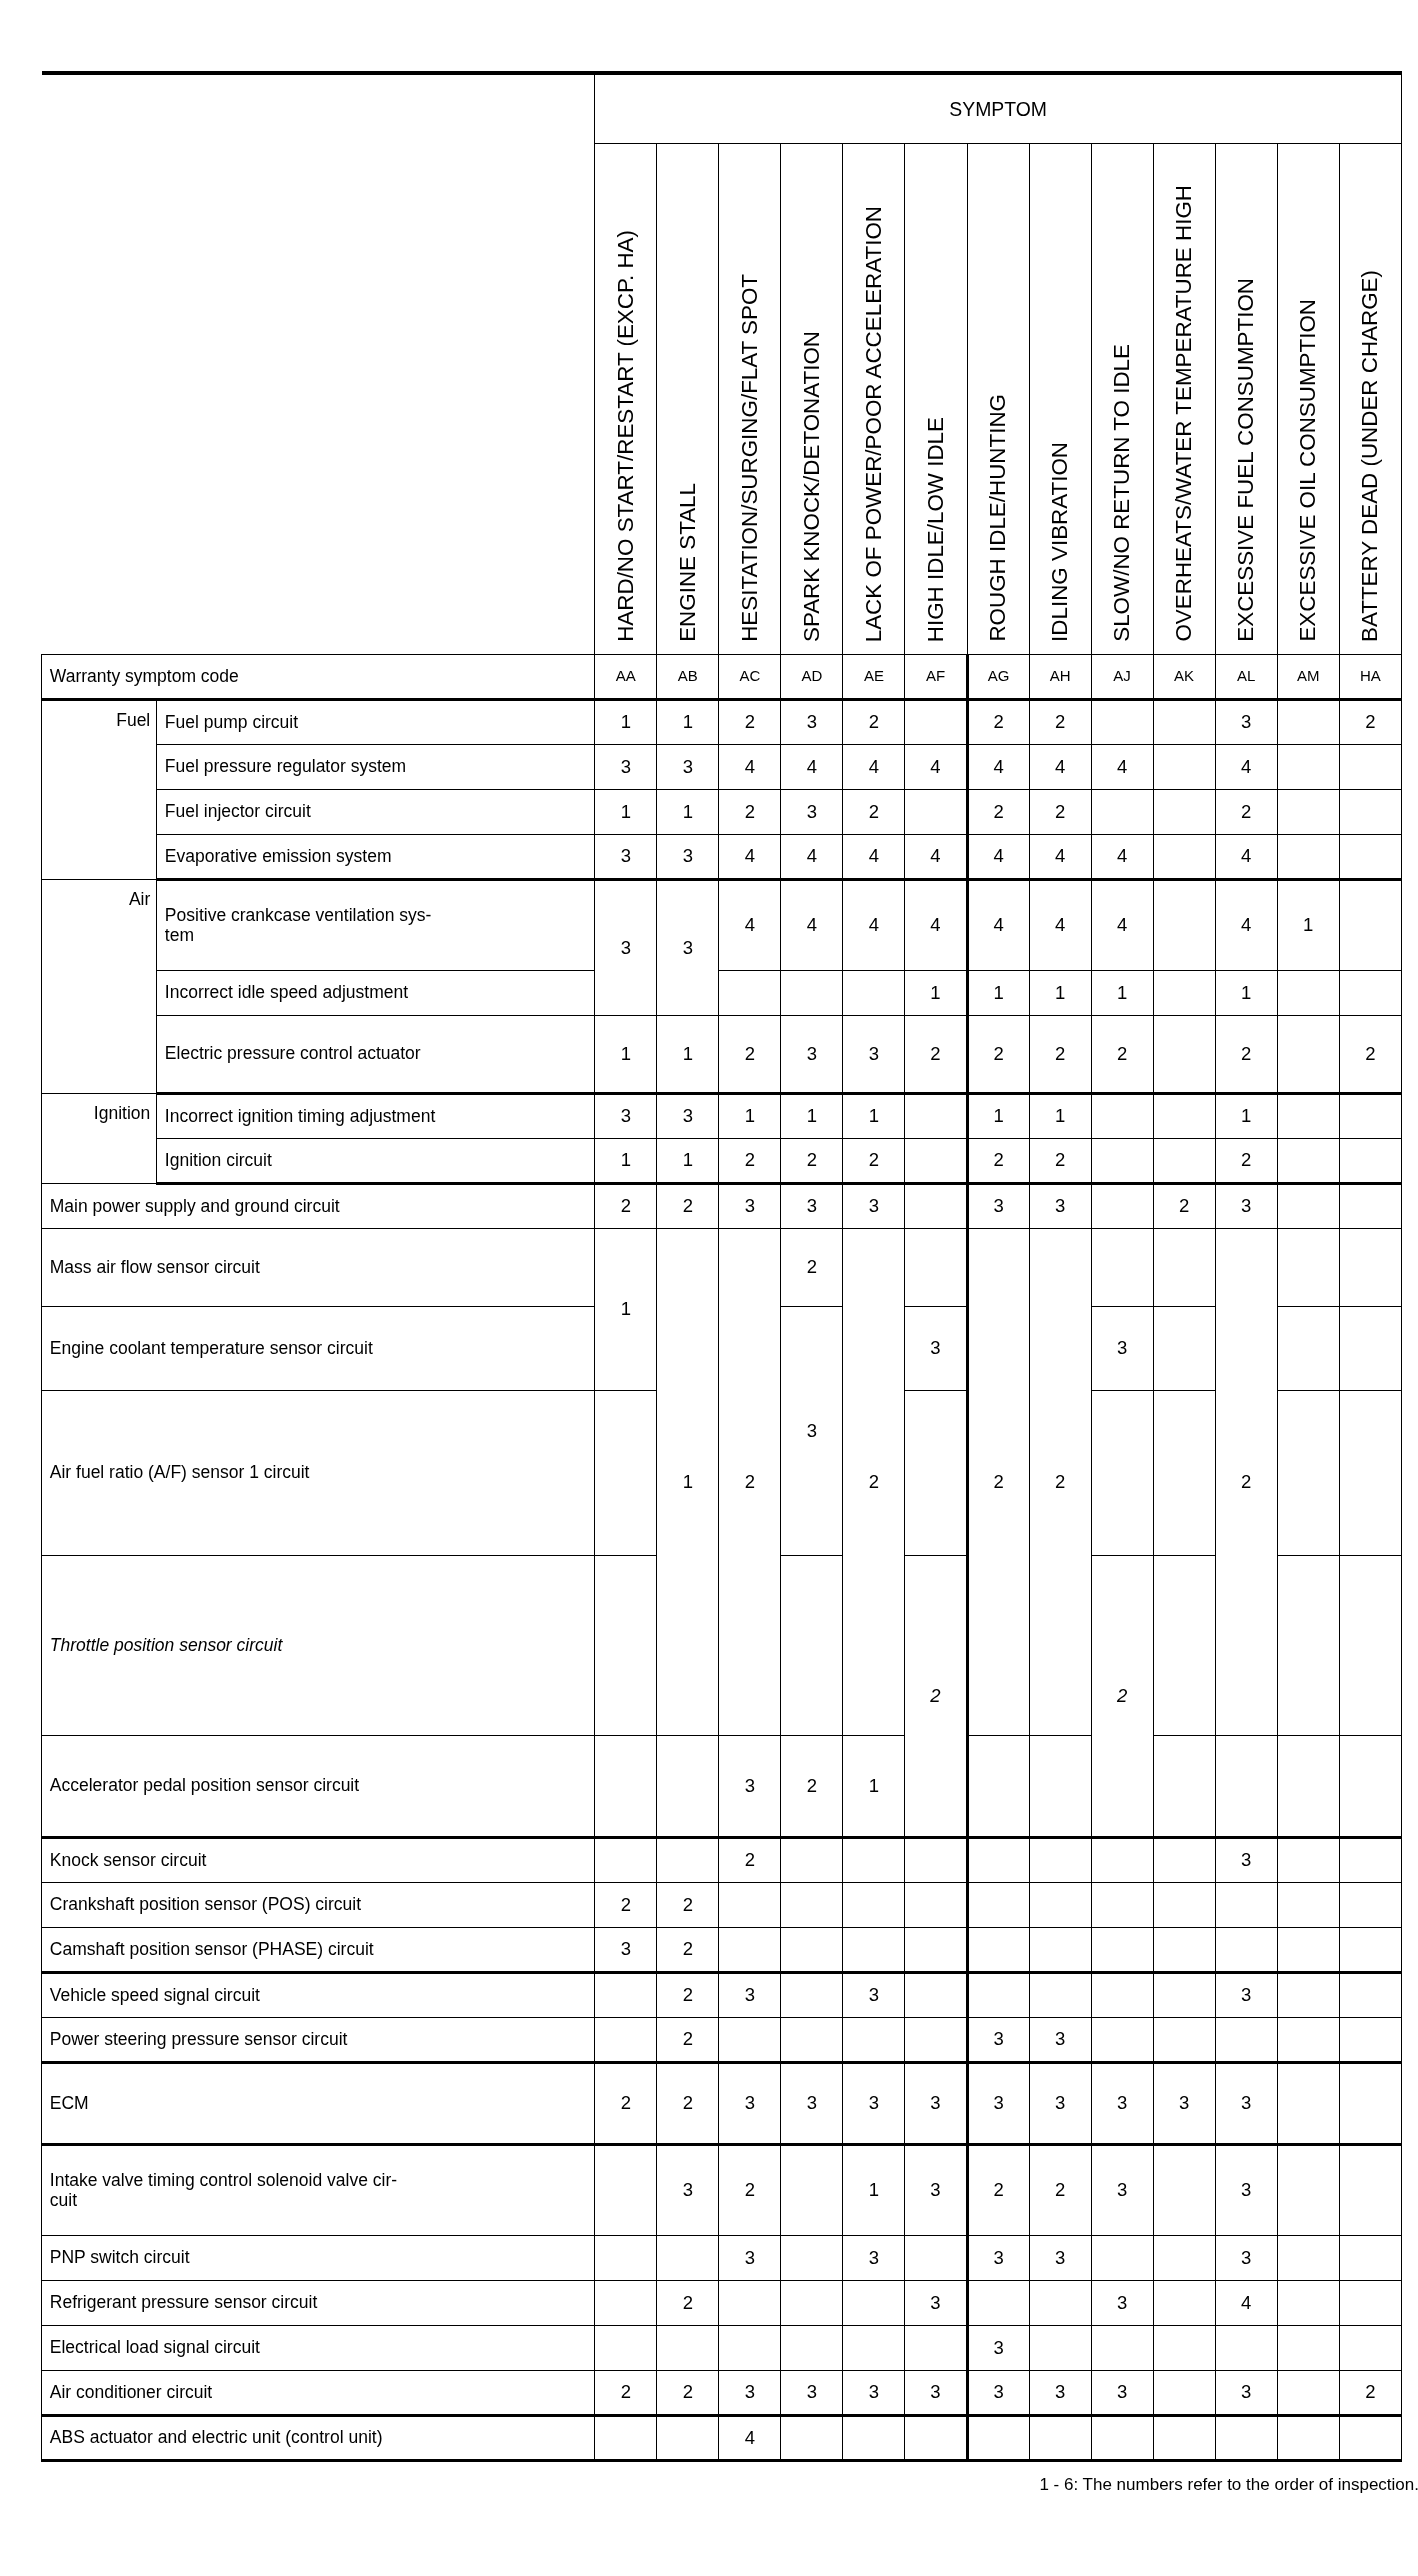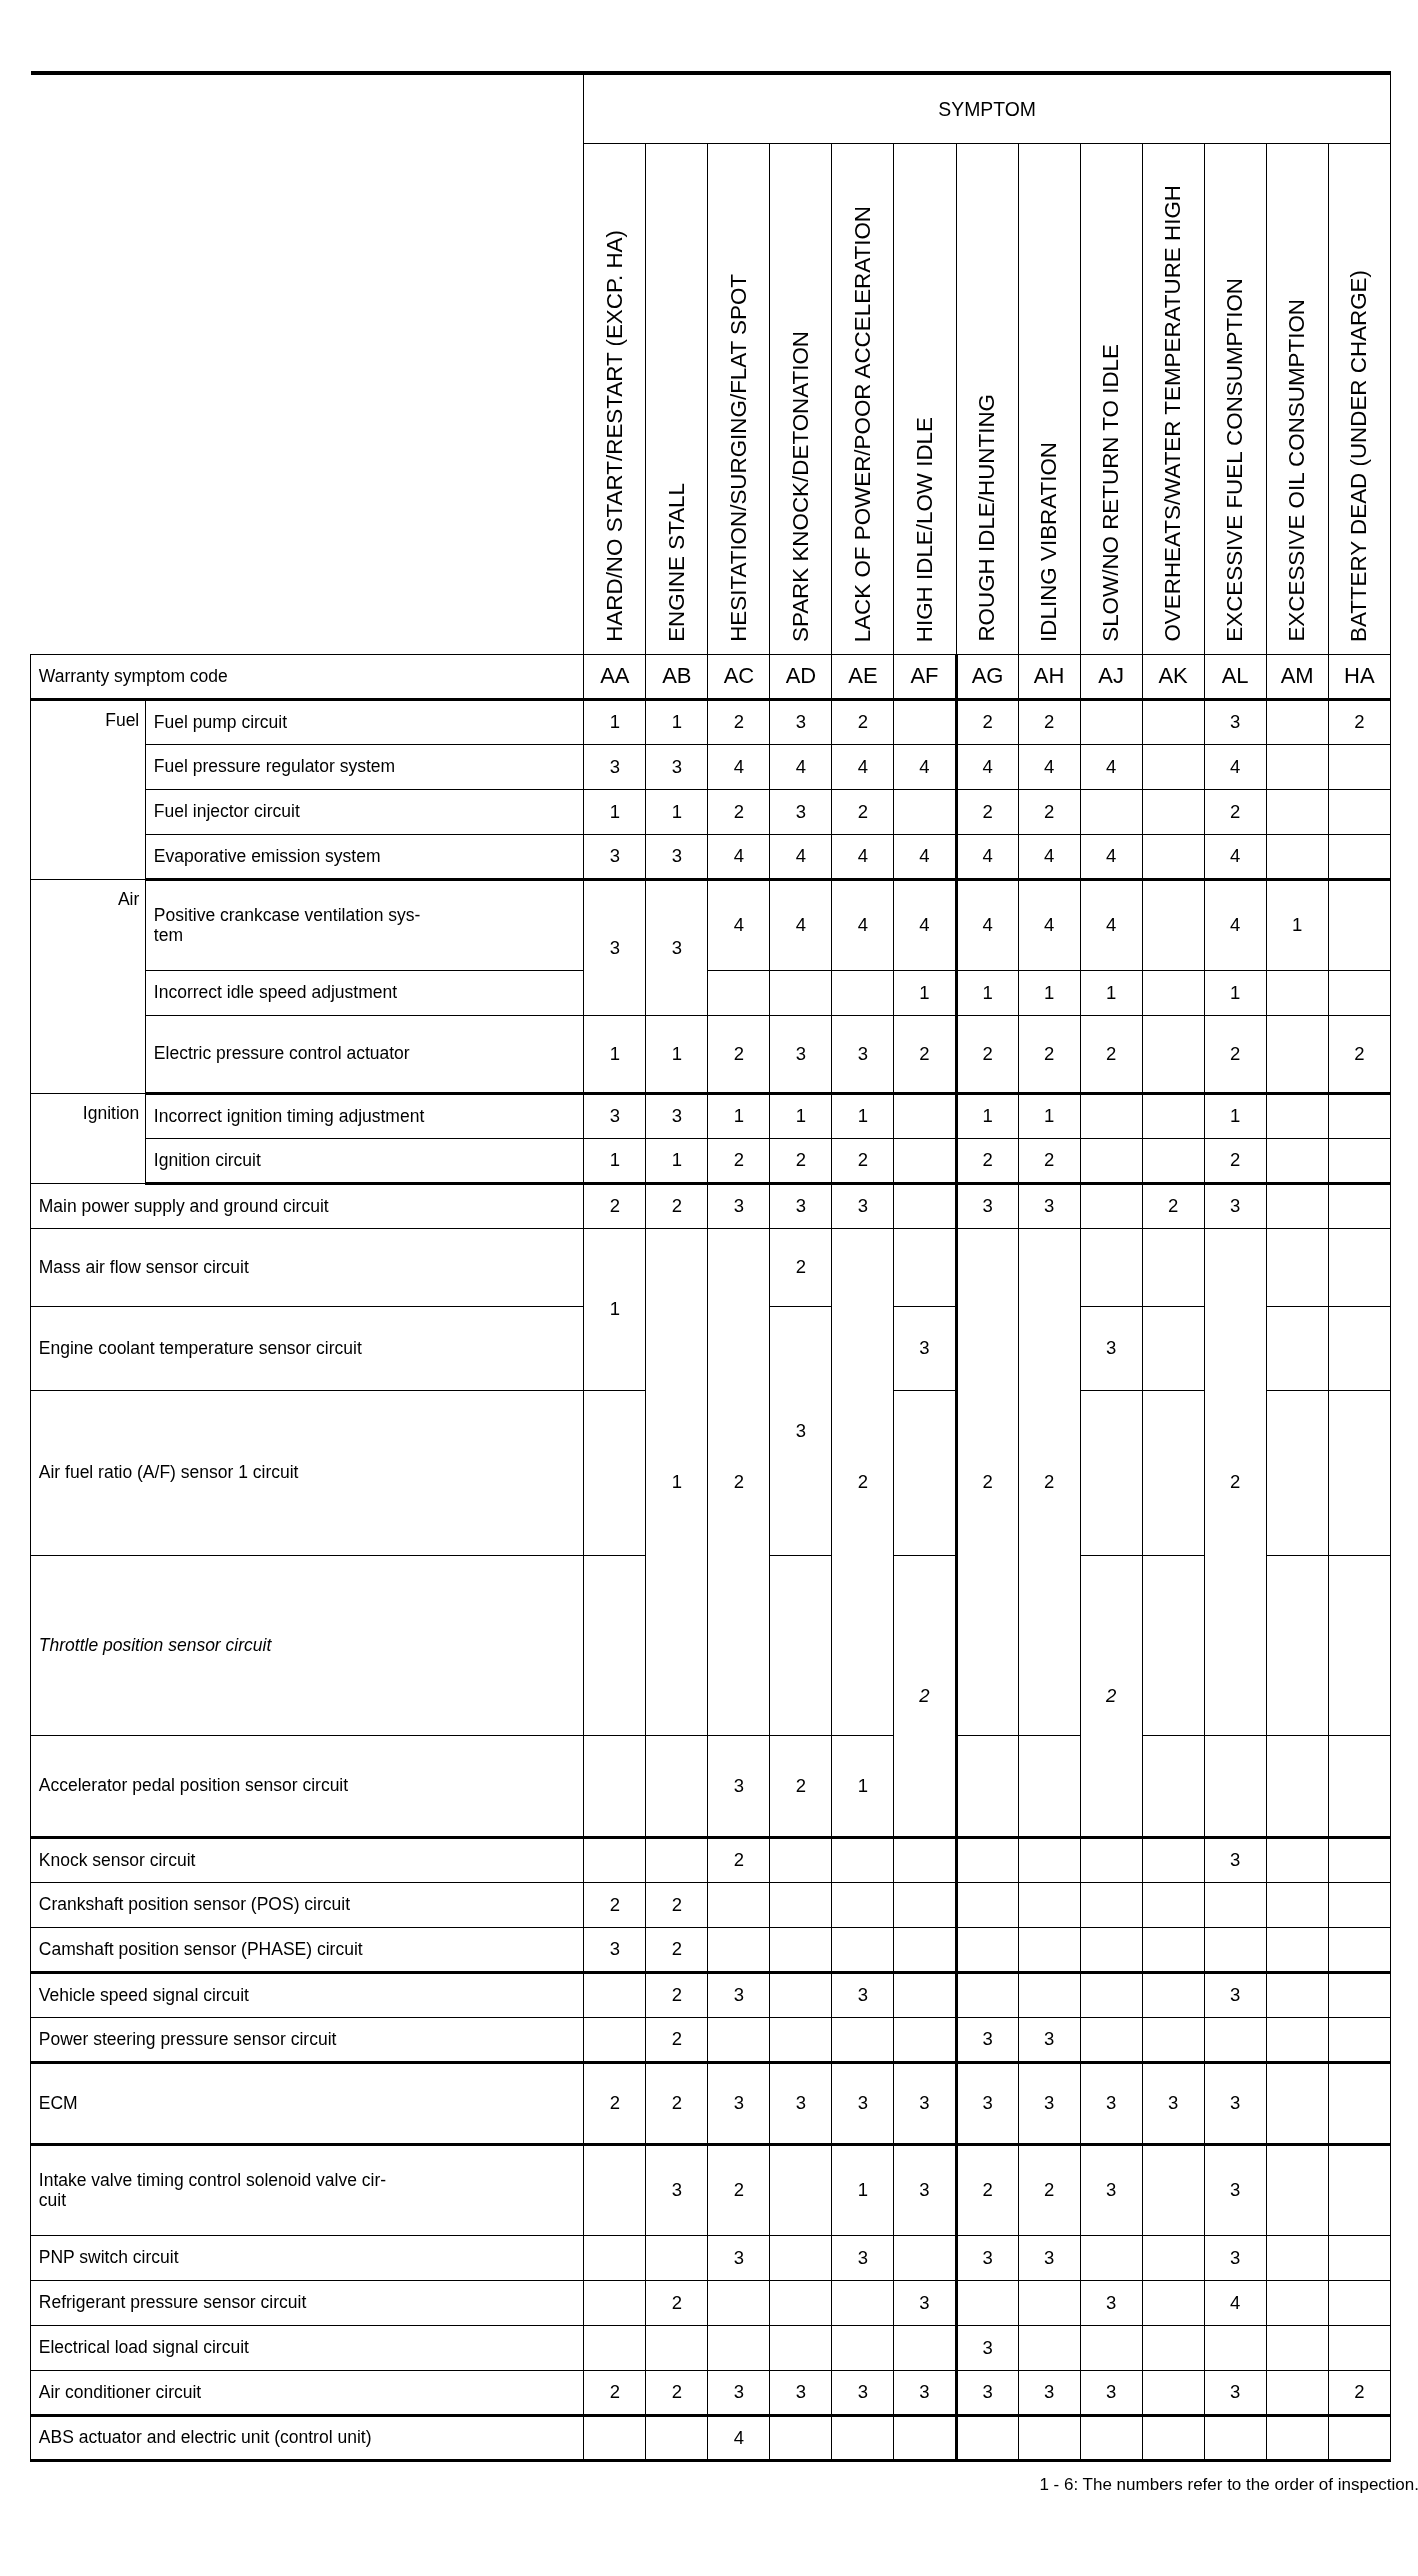--- a/index.html
+++ b/index.html
@@ -1,20 +1,20 @@
 <!DOCTYPE html>
 <html><head>
 <meta charset="utf-8">
 <style>
   html,body{margin:0;padding:0;}
   body{
     width:1419px;height:2576px;background:#fff;color:#000;
     font-family:"Liberation Sans", sans-serif;overflow:hidden;
   }
-  #sheet{padding:71px 0 0 30px;}
+  #sheet{padding:71px 0 0 41px;}
   table{border-collapse:collapse;table-layout:fixed;width:1361px;}
   td,th{border:1.9px solid #000;padding:0;text-align:center;vertical-align:middle;
         font-size:18.5px;font-weight:normal;line-height:1.15;}
   
   tr.r72{height:70px;} tr.r525{height:511px;} tr.r46{height:45px;}
   tr.r94{height:91px;} tr.r80{height:78px;} tr.r86{height:84px;}
   tr.r170{height:165px;} tr.r185{height:180px;font-style:italic;} tr.r105{height:102px;}
   tr.r84{height:82px;}
   
   tr.tt > td, tr.tt > th{border-top:4.9px solid #000;}
@@ -23,21 +23,21 @@
   .vr{border-right:3.9px solid #000;}
   td.corner{border:none;border-top:4.9px solid #000;}
   
   .lbl{text-align:left;padding:2.9px 7.8px;font-size:17.5px;}
   .pre{white-space:pre-line;}
   .grp{text-align:right;vertical-align:top;padding:9.7px 5.8px;font-size:17.5px;}
   th.sym{font-size:19.4px;}
   th.hcol{vertical-align:bottom;}
   .rot{writing-mode:vertical-rl;transform:rotate(180deg);white-space:nowrap;
        font-size:22.4px;margin:0 auto 11.7px auto;}
-  th.codecell{font-size:22px;}
+  th.codecell{font-size:15px;}
   
   #footnote{margin:13.6px 0 0 1.9px;font-size:17px;text-align:right;}
   #footnote .l1{margin:0 0 5.8px 0;}
   #footnote .l2 b{font-weight:bold;}
 </style>
 </head>
 <body>
 
 <div id="sheet">
 <table>

